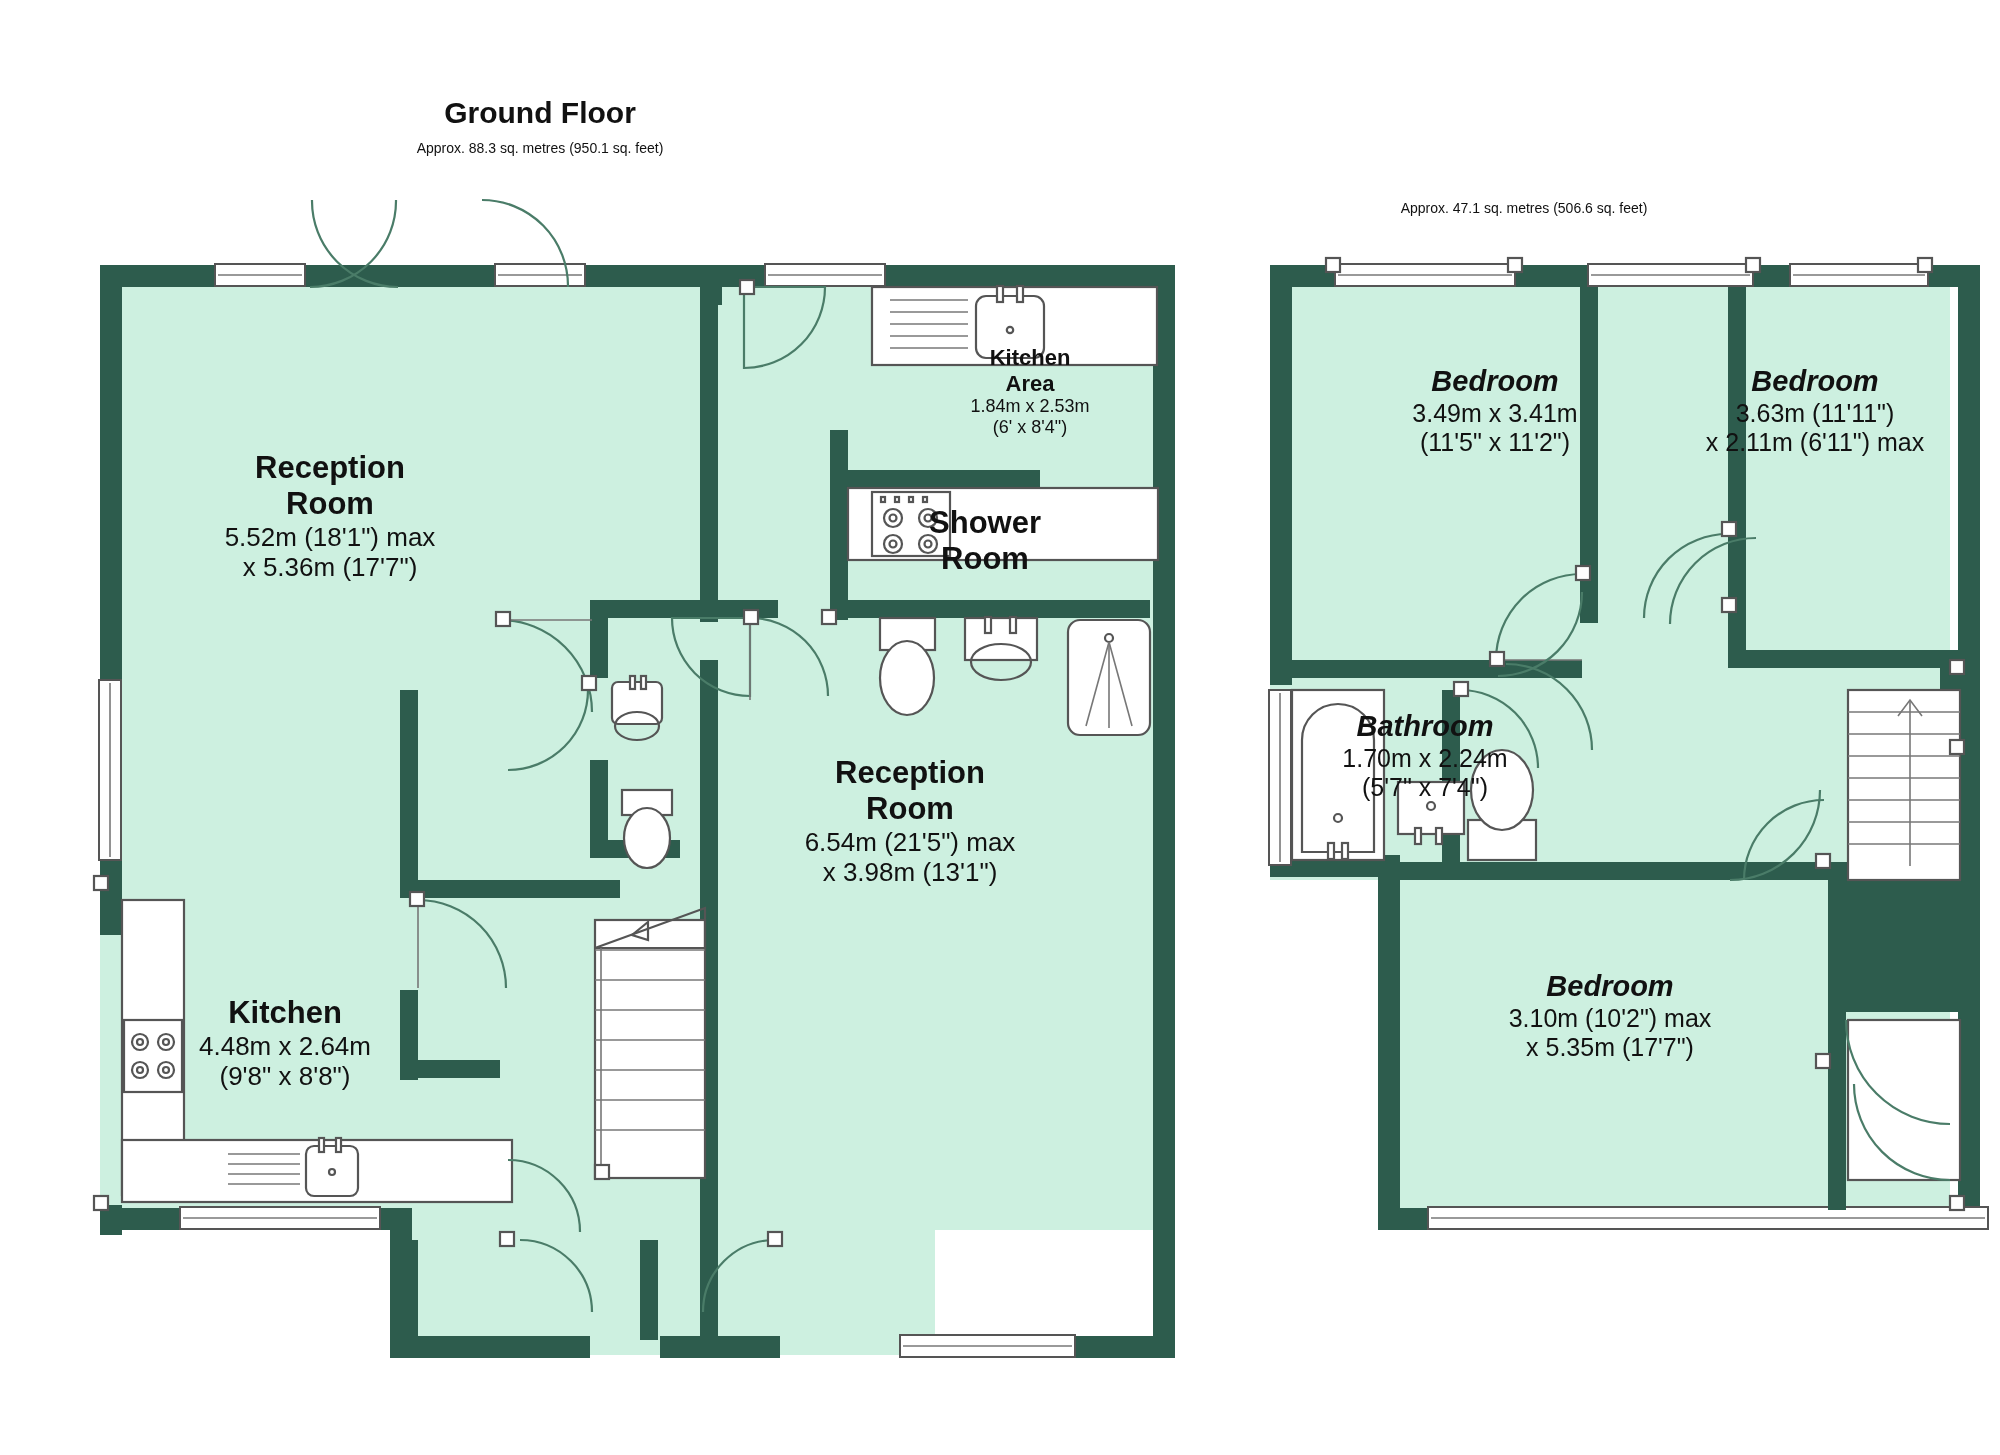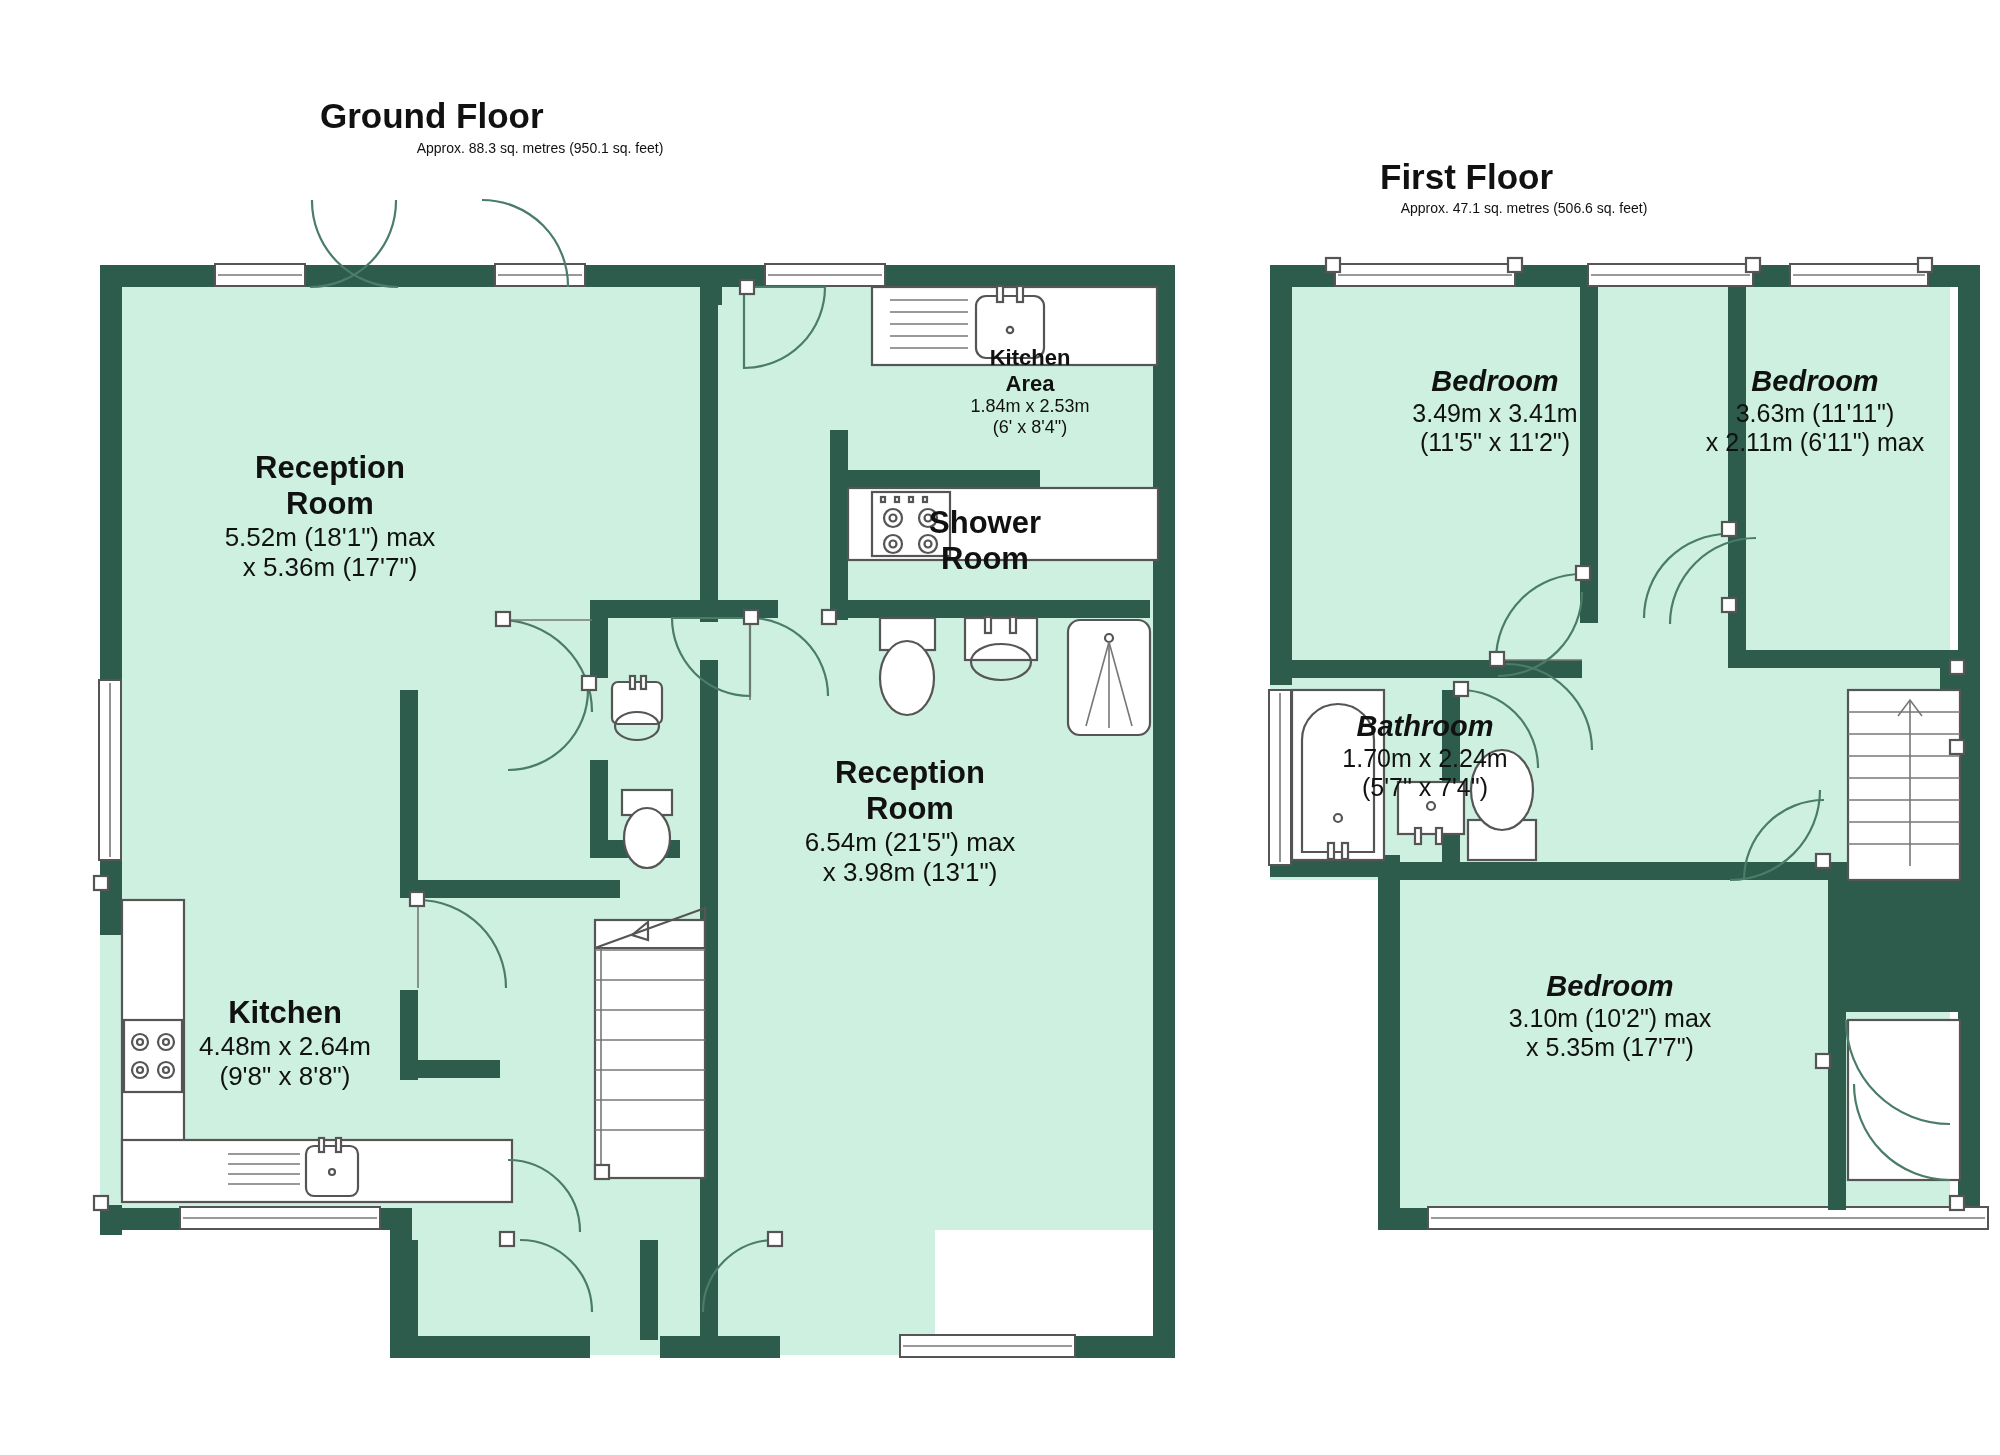--- a/index.html
+++ b/index.html
@@ -14,23 +14,23 @@
     color: #111111;
     position: relative;
     overflow: hidden;
   }
   #plan-root {
     position: absolute;
     inset: 0;
   }
   .floor-title {
     position: absolute;
-    text-align: left;
+    text-align: center;
     font-weight: bold;
-    font-size: 35px;
+    font-size: 30px;
     letter-spacing: 0px;
     color: #111;
     white-space: nowrap;
   }
   .floor-sub {
     position: absolute;
     text-align: center;
     font-size: 14px;
     color: #111;
     white-space: nowrap;
@@ -70,21 +70,20 @@
   svg { display:block; }
 </style>
 </head>
 <body>
 
 <div id="plan-root">
 
   <div class="floor-title" style="left:320px; top:96px; width:440px;">Ground Floor</div>
   <div class="floor-sub" style="left:320px; top:140px; width:440px;">Approx. 88.3 sq. metres (950.1 sq. feet)</div>
 
-  <div class="floor-title" style="left:1380px; top:157px; width:400px;">First Floor</div>
   <div class="floor-sub" style="left:1274px; top:200px; width:500px;">Approx. 47.1 sq. metres (506.6 sq. feet)</div>
 
   <svg style="position:absolute; left:0px; top:0px;" width="1250" height="1400" viewBox="0 0 1250 1400">
     <defs>
       <style>
         .wall   { fill:#2d5c4d; }
         .floorf { fill:#cdf0e0; }
         .fx     { fill:#ffffff; stroke:#555555; stroke-width:2.2; }
         .fxl    { fill:none;    stroke:#555555; stroke-width:2.2; }
         .fxthin { fill:none;    stroke:#777777; stroke-width:1.6; }

